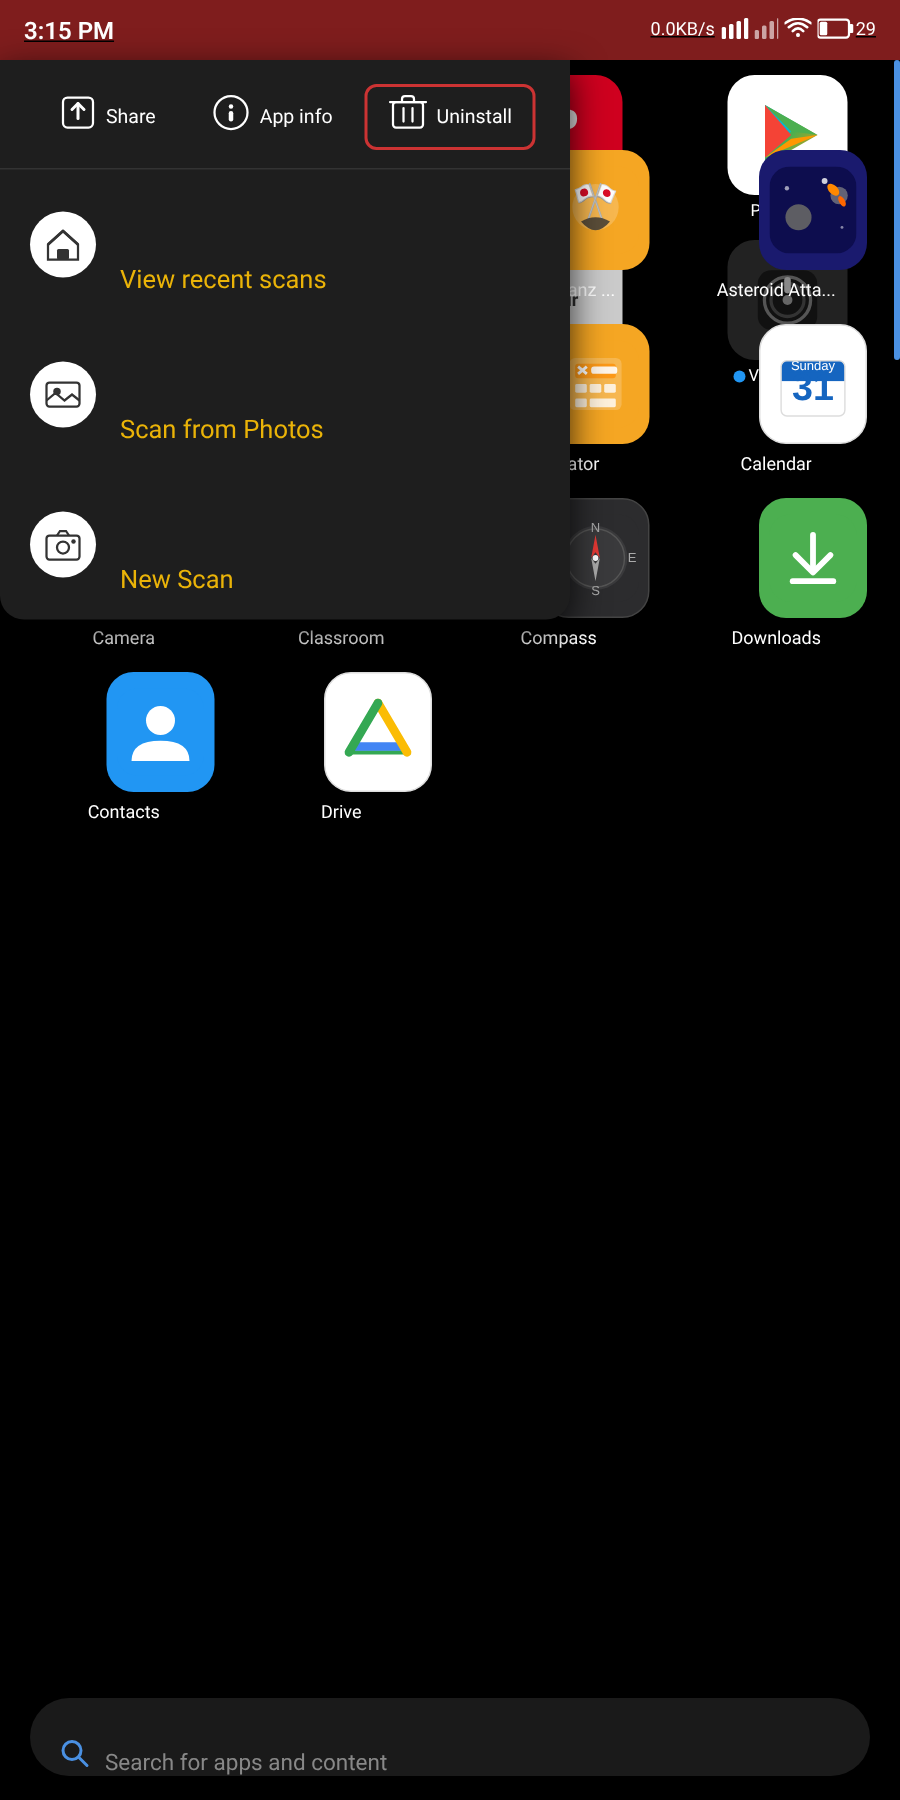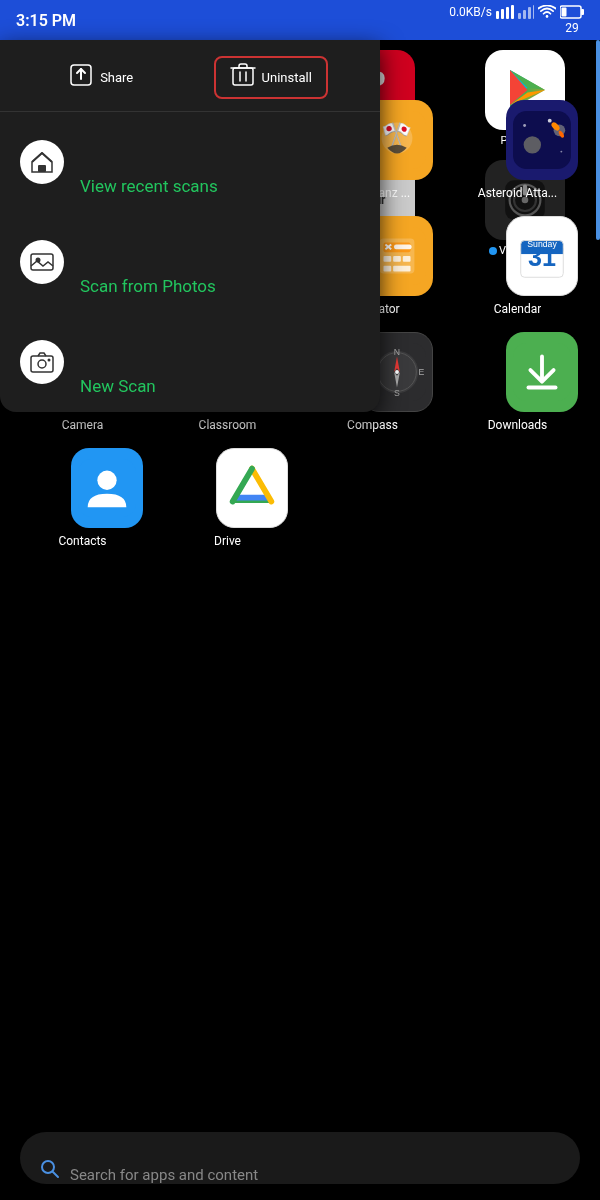--- a/index.html
+++ b/index.html
@@ -9,27 +9,28 @@
       background: #000;
       font-family: 'Roboto', Arial, sans-serif;
       overflow: hidden;
       position: relative;
     }
 
     
     #status-bar {
       width: 100%;
       height: 40px;
-      background: #1d4ed8;
+      background: #7f1d1d;
       display: flex;
       align-items: center;
       justify-content: space-between;
       padding: 0 16px;
       position: relative;
       z-index: 10;
+      text-decoration: underline;
     }
     .status-time {
       color: #fff;
       font-size: 16px;
       font-weight: 600;
     }
     .status-icons {
       display: flex;
       align-items: flex-start;
       gap: 4px;
@@ -92,21 +93,21 @@
       height: 44px;
       background: #fff;
       border-radius: 50%;
       display: flex;
       align-items: center;
       justify-content: center;
       font-size: 22px;
       flex-shrink: 0;
     }
     .menu-item-label {
-      color: #22c55e;
+      color: #eab308;
       font-size: 17px;
       font-weight: 400;
       margin-top: 48px;
     }
 
     
     #app-grid {
       position: absolute;
       top: 100px;
       left: 0;
@@ -224,21 +225,21 @@
     </span>
     <span>
       <svg width="18" height="14" viewBox="0 0 20 16" fill="white">
         <path d="M10 12 L10 14 L10 12" stroke="white" stroke-width="2"></path>
         <circle cx="10" cy="13" r="1.5" fill="white"></circle>
         <path d="M6 10 Q10 6 14 10" stroke="white" stroke-width="2" fill="none" stroke-linecap="round"></path>
         <path d="M3 7 Q10 1 17 7" stroke="white" stroke-width="2" fill="none" stroke-linecap="round"></path>
         <path d="M0 4 Q10 -3 20 4" stroke="white" stroke-width="2" fill="none" stroke-linecap="round"></path>
       </svg>
     </span>
-    <span style="display:flex;align-items:center;gap:2px;flex-direction:column;">
+    <span style="display:flex;align-items:center;gap:2px;">
       <svg width="24" height="14" viewBox="0 0 24 14" fill="none">
         <rect x="0" y="1" width="21" height="12" rx="2" stroke="white" stroke-width="1.5"></rect>
         <rect x="21" y="4" width="3" height="6" rx="1" fill="white"></rect>
         <rect x="1.5" y="2.5" width="5" height="9" rx="1" fill="white"></rect>
       </svg>
       <span style="color:#fff;font-size:12px;">29</span>
     </span>
   </div>
 </div>
 
@@ -310,20 +311,30 @@
     <div class="context-action-item">
       <div class="context-action-icon">
         <svg width="26" height="26" viewBox="0 0 26 26" fill="none">
           <rect x="3" y="3" width="20" height="20" rx="3" stroke="white" stroke-width="1.5" fill="none"></rect>
           <path d="M13 7 L13 17" stroke="white" stroke-width="2" stroke-linecap="round"></path>
           <path d="M9 11 L13 7 L17 11" stroke="white" stroke-width="2" stroke-linecap="round" stroke-linejoin="round"></path>
         </svg>
       </div>
       <span class="context-action-label">Share</span>
     </div>
+    <div class="context-action-item">
+      <div class="context-action-icon">
+        <svg width="26" height="26" viewBox="0 0 26 26" fill="none">
+          <circle cx="13" cy="13" r="11" stroke="white" stroke-width="1.5"></circle>
+          <circle cx="13" cy="9" r="1.5" fill="white"></circle>
+          <rect x="11.5" y="12" width="3" height="7" rx="1.5" fill="white"></rect>
+        </svg>
+      </div>
+      <span class="context-action-label">App info</span>
+    </div>
     <div class="context-action-item highlighted" style="border:2px solid #cc3333;border-radius:8px;">
       <div class="context-action-icon">
         <svg width="26" height="26" viewBox="0 0 26 26" fill="none">
           <rect x="3" y="6" width="20" height="17" rx="2" stroke="white" stroke-width="1.5" fill="none"></rect>
           <path d="M1 6 H25" stroke="white" stroke-width="1.5" stroke-linecap="round"></path>
           <path d="M9 6 V4 Q9 2 11 2 H15 Q17 2 17 4 V6" stroke="white" stroke-width="1.5" fill="none"></path>
           <path d="M10 10 L10 19" stroke="white" stroke-width="1.5" stroke-linecap="round"></path>
           <path d="M16 10 L16 19" stroke="white" stroke-width="1.5" stroke-linecap="round"></path>
         </svg>
       </div>

